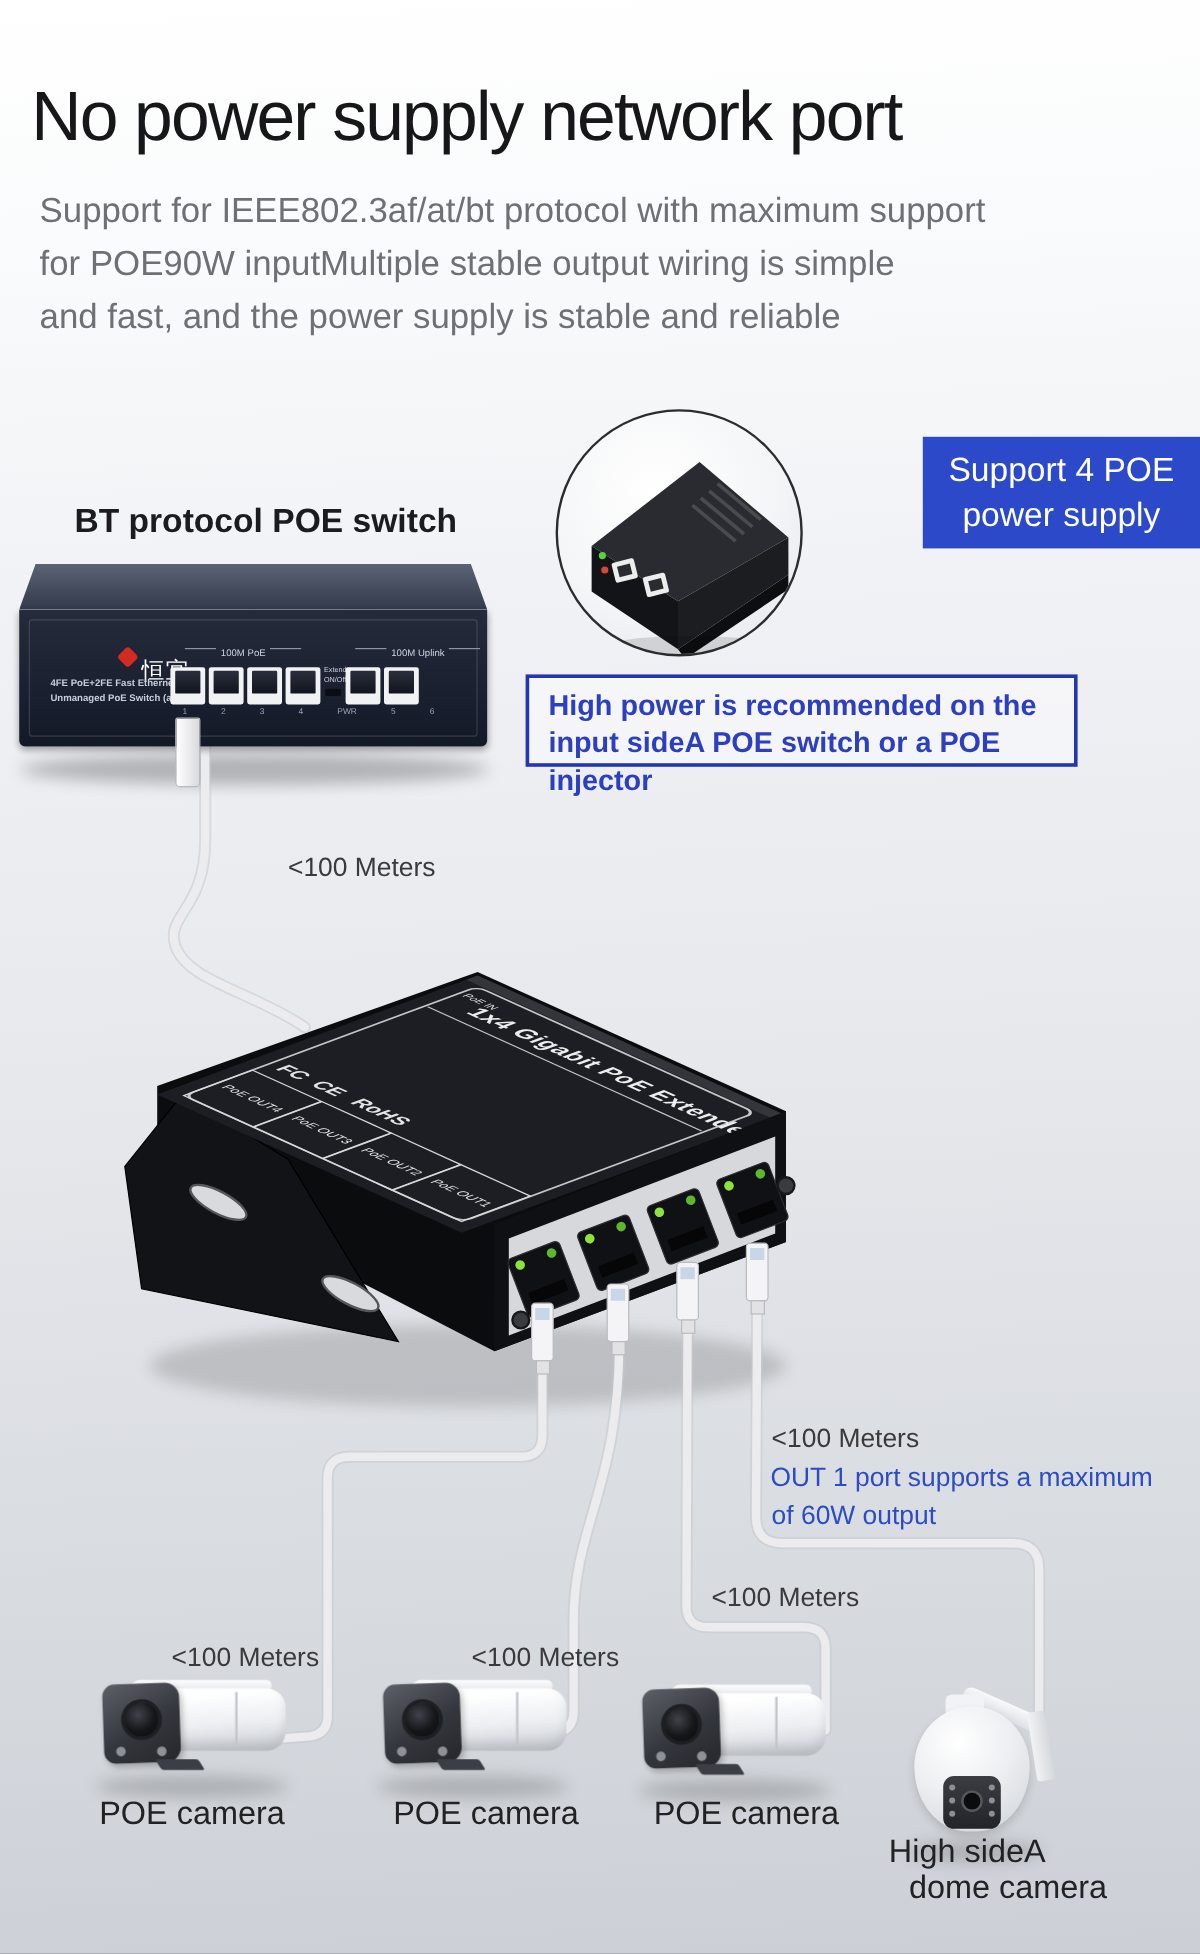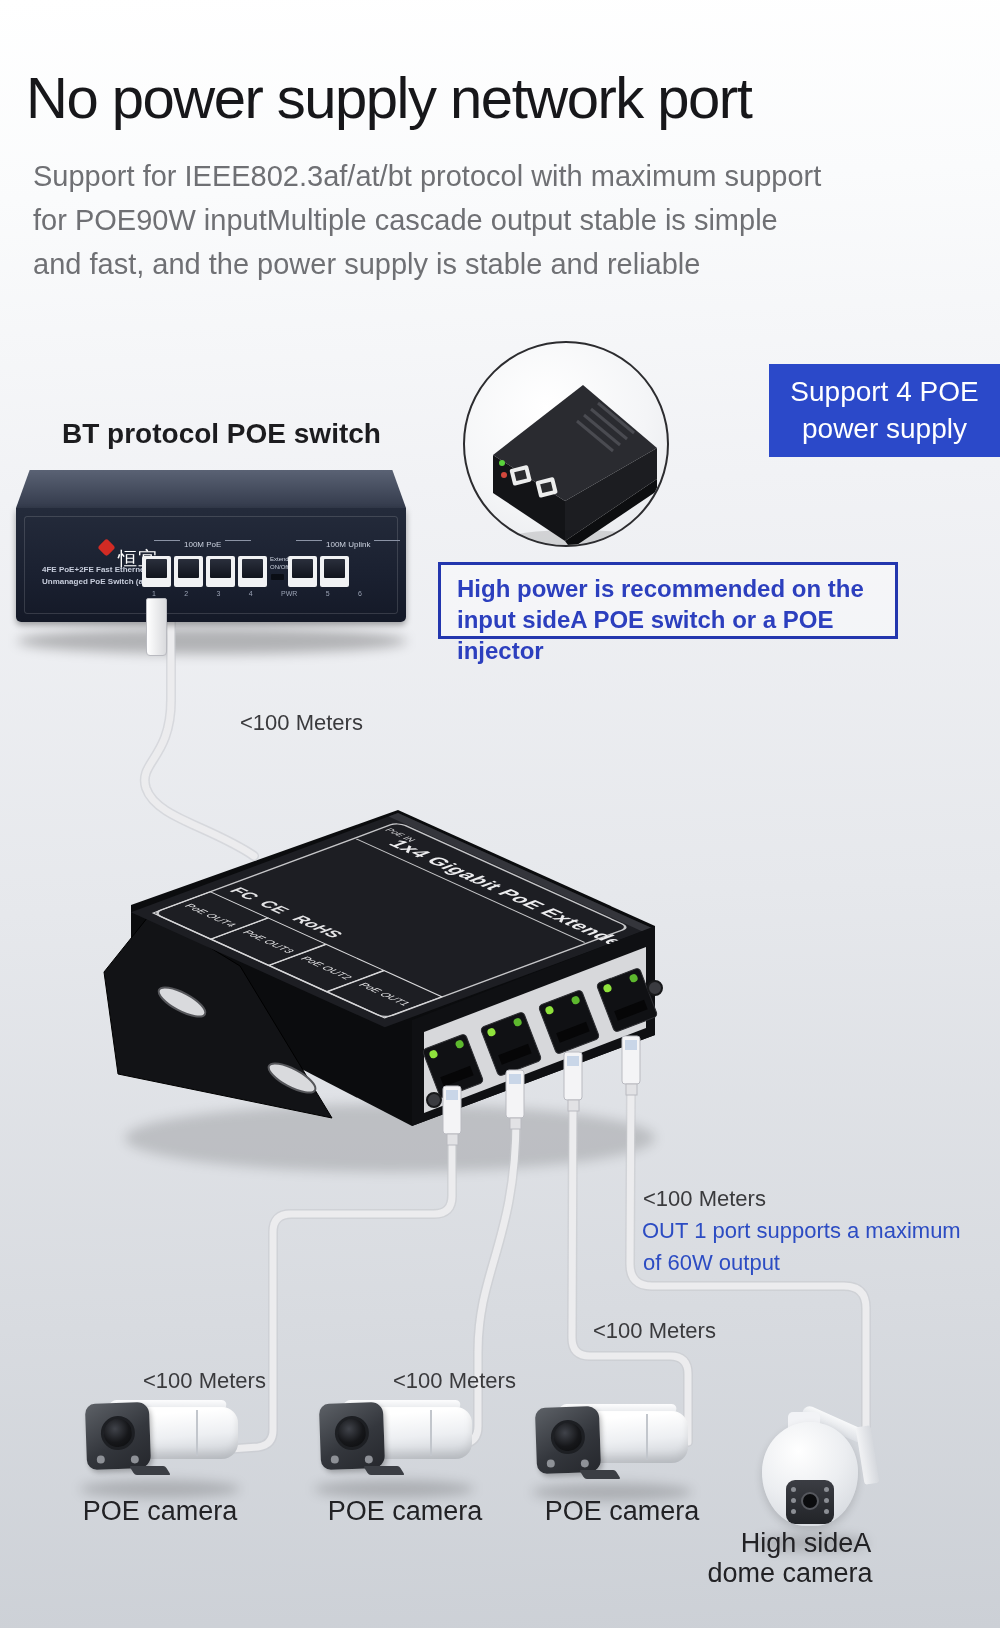--- a/index.html
+++ b/index.html
@@ -198,21 +198,21 @@
       <g>
           <rect x="622" y="1036" width="18" height="48" rx="3" fill="#f4f4f6" stroke="#b9bac0"></rect>
           <rect x="625" y="1040" width="12" height="10" fill="#c9d6e8"></rect>
           <rect x="626" y="1084" width="11" height="11" fill="#e2e2e5" stroke="#b9bac0"></rect>
         </g>
     </g>
   </svg>
 
   <div class="abs title">No power supply network port</div>
   <div class="abs sub" style="top:160px">Support for IEEE802.3af/at/bt protocol with maximum support</div>
-  <div class="abs sub" style="top:204px">for POE90W inputMultiple cascade output stable is simple</div>
+  <div class="abs sub" style="top:204px">for POE90W inputMultiple stable output wiring is simple</div>
   <div class="abs sub" style="top:248px">and fast, and the power supply is stable and reliable</div>
 
   <div class="abs circle">
     <svg width="206" height="206" viewBox="0 0 206 206">
       <polygon points="28,112 118,42 192,105 100,158" fill="#2a2b30"></polygon>
       <polygon points="28,112 100,158 100,198 28,150" fill="#131417"></polygon>
       <polygon points="100,158 192,105 192,136 100,198" fill="#1c1d21"></polygon>
       <g stroke="#4a4b51" stroke-width="3">
           <line x1="112" y1="78" x2="148" y2="108"></line>
           <line x1="119" y1="72" x2="155" y2="102"></line>
@@ -356,15 +356,15 @@
       <div class="abs dome-lens"></div>
       <div class="abs dome-ir" style="left:5px;top:7px"></div>
       <div class="abs dome-ir" style="left:5px;top:18px"></div>
       <div class="abs dome-ir" style="left:5px;top:29px"></div>
       <div class="abs dome-ir" style="left:38px;top:7px"></div>
       <div class="abs dome-ir" style="left:38px;top:18px"></div>
       <div class="abs dome-ir" style="left:38px;top:29px"></div>
     </div>
   </div>
   <div class="abs dome-caption" style="left:806px;top:1528px">High sideA</div>
-  <div class="abs dome-caption" style="left:790px;top:1558px">dome camera</div>
+  <div class="abs dome-caption" style="left:840px;top:1558px">dome camera</div>
 
 </div>
 
 </body></html>

